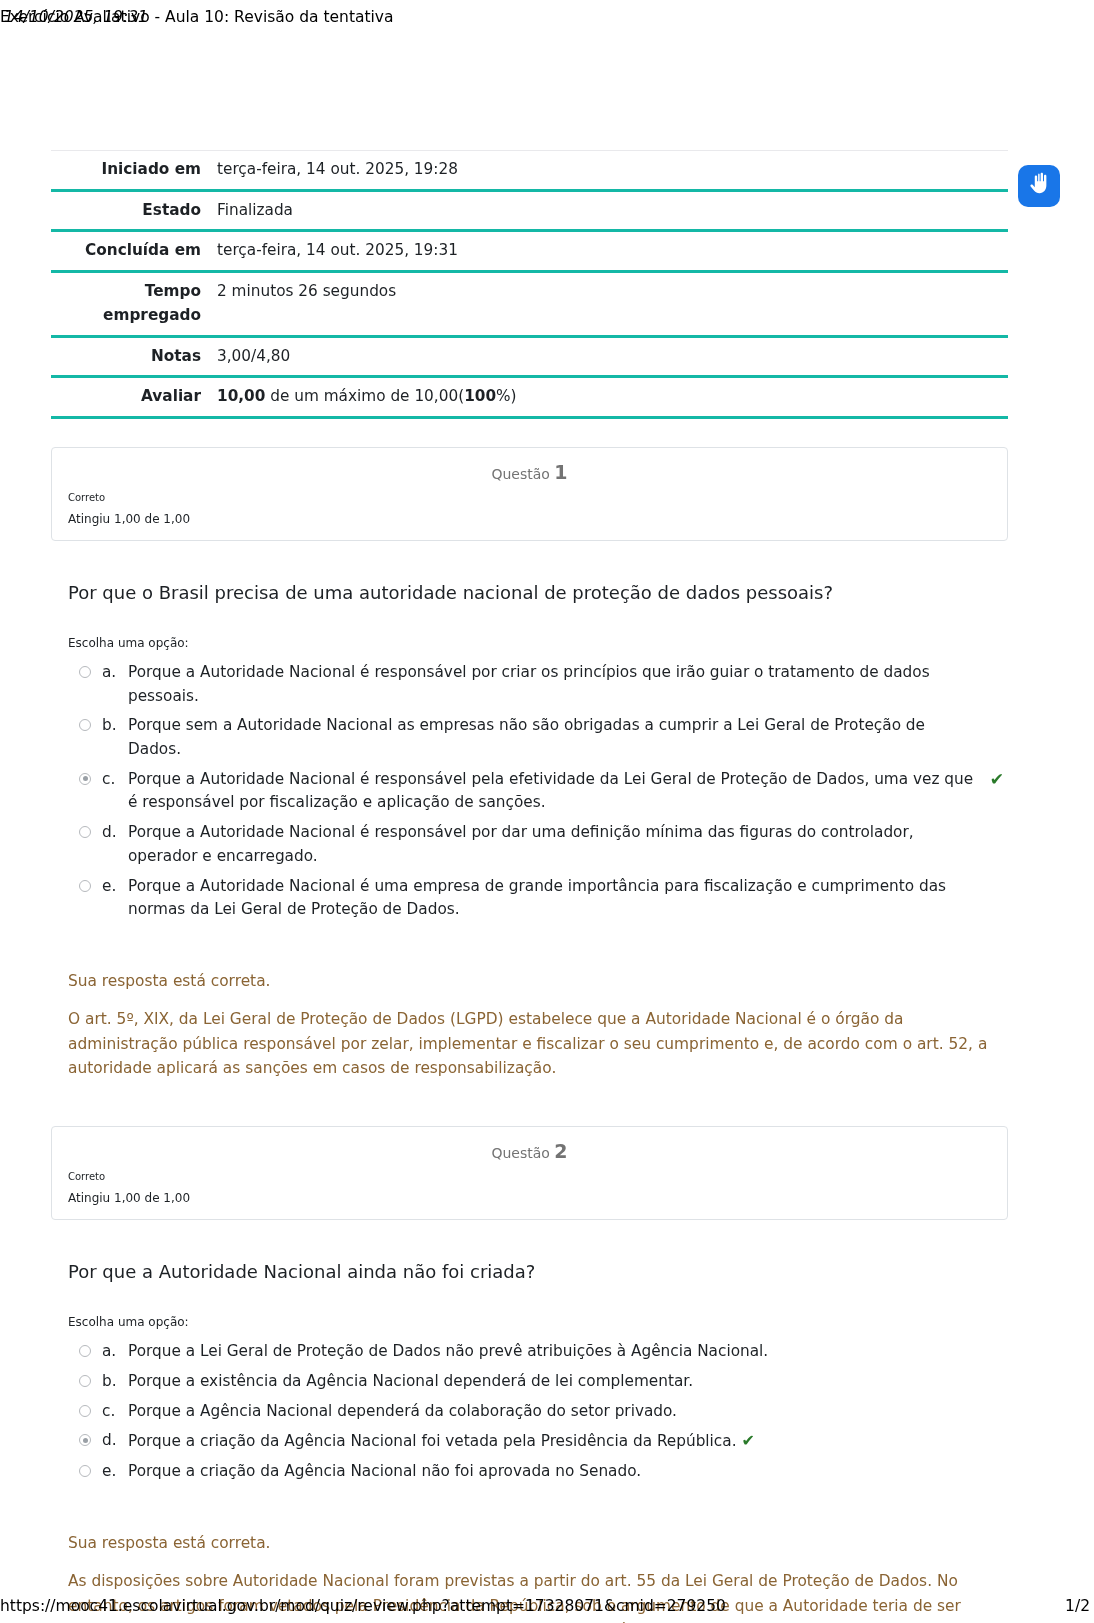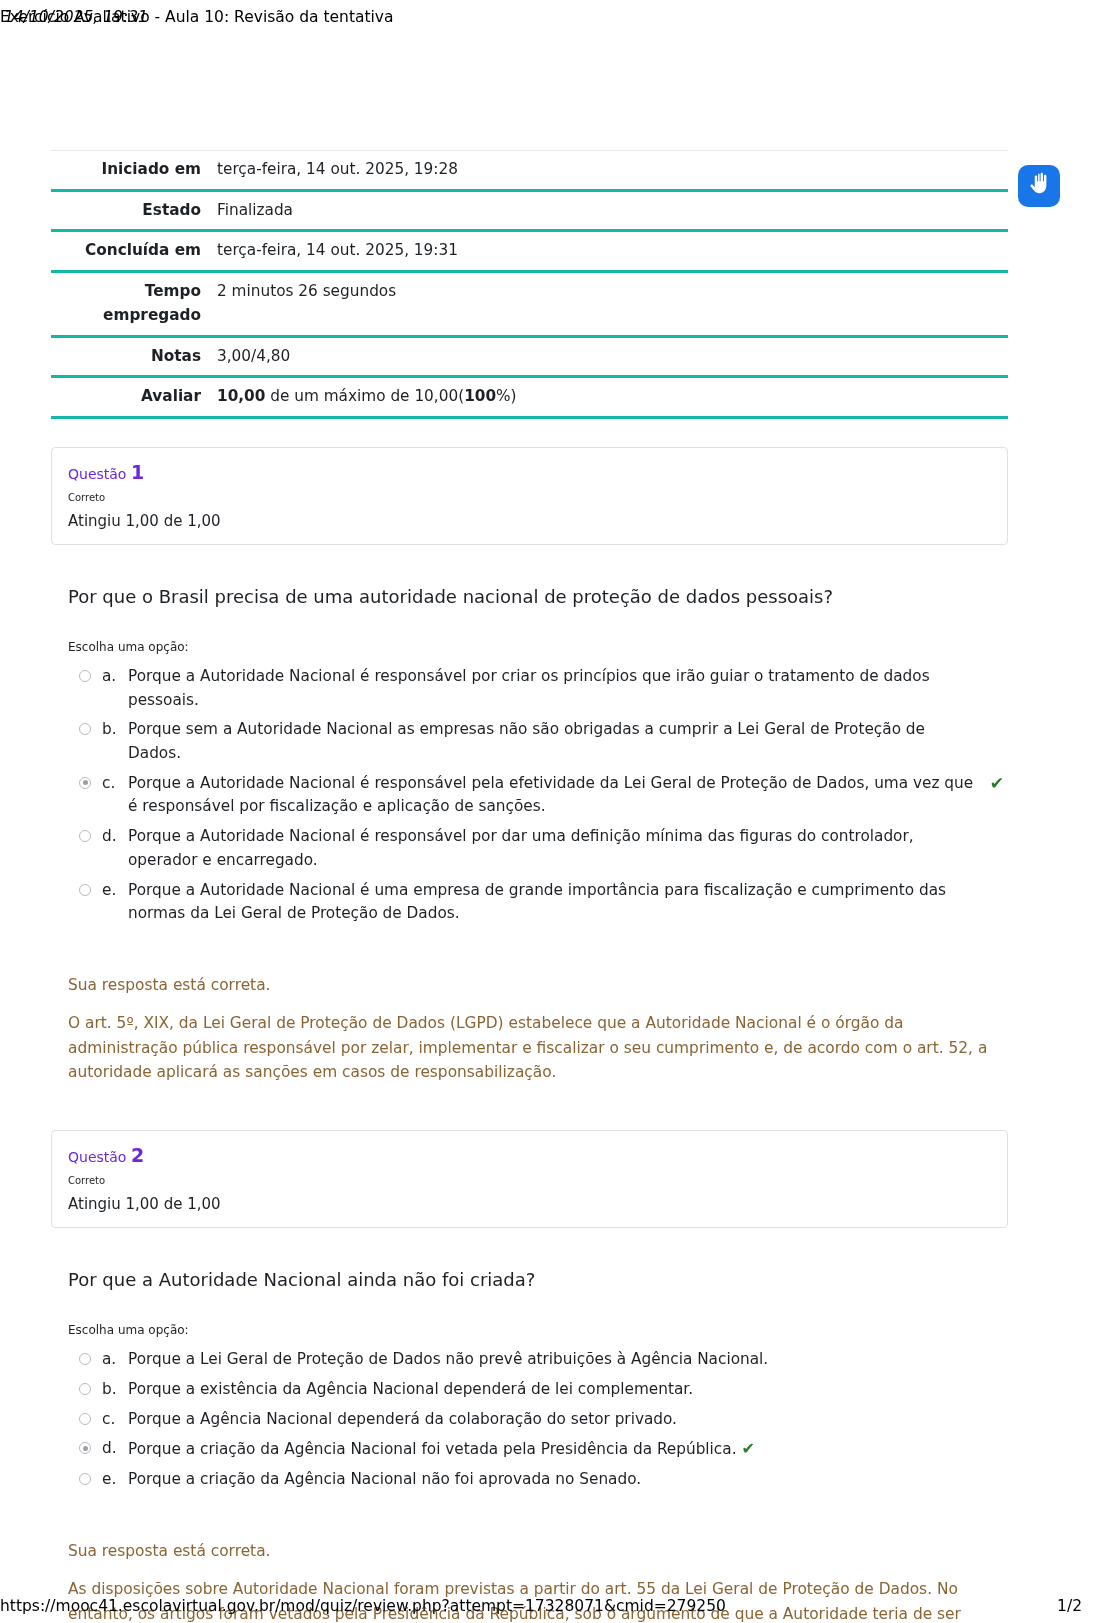--- a/index.html
+++ b/index.html
@@ -33,21 +33,21 @@
 
   
   .print-footer {
     position: absolute;
     bottom: 8px; left: 0; right: 0;
     height: 22px;
     font-size: 15.5px;
     color: #000;
   }
   .print-footer .pf-left { position: absolute; left: 0; bottom: 0; }
-  .print-footer .pf-right { position: absolute; right: 12px; bottom: 0; }
+  .print-footer .pf-right { position: absolute; right: 4px; bottom: 0; }
 
   
   .page {
     position: absolute;
     top: 150px;
     left: 51px;
     width: 957px;
   }
 
   
@@ -93,26 +93,27 @@
   
   .qbox {
     border: 1px solid #dee2e6;
     border-radius: 4px;
     padding: 13px 16px 14px 16px;
     margin-top: 28px;
     background: #fff;
   }
   .qbox .qno {
     font-size: 14px;
-    color: #6d28d9;
+    color: #737373;
     margin-bottom: 9px;
+    text-align: center;
   }
   .qbox .qno b { font-size: 19px; font-weight: bold; }
   .qbox .qstate { font-size: 10px; color: #1d2125; margin-bottom: 9px; }
-  .qbox .qmark { font-size: 15px; color: #1d2125; }
+  .qbox .qmark { font-size: 12px; color: #1d2125; }
 
   
   .qcontent { padding: 0 0 0 17px; margin-top: 38px; }
   .qtext {
     font-size: 18px;
     color: #1d2125;
     line-height: 1.5;
   }
   .prompt {
     font-size: 12px;

